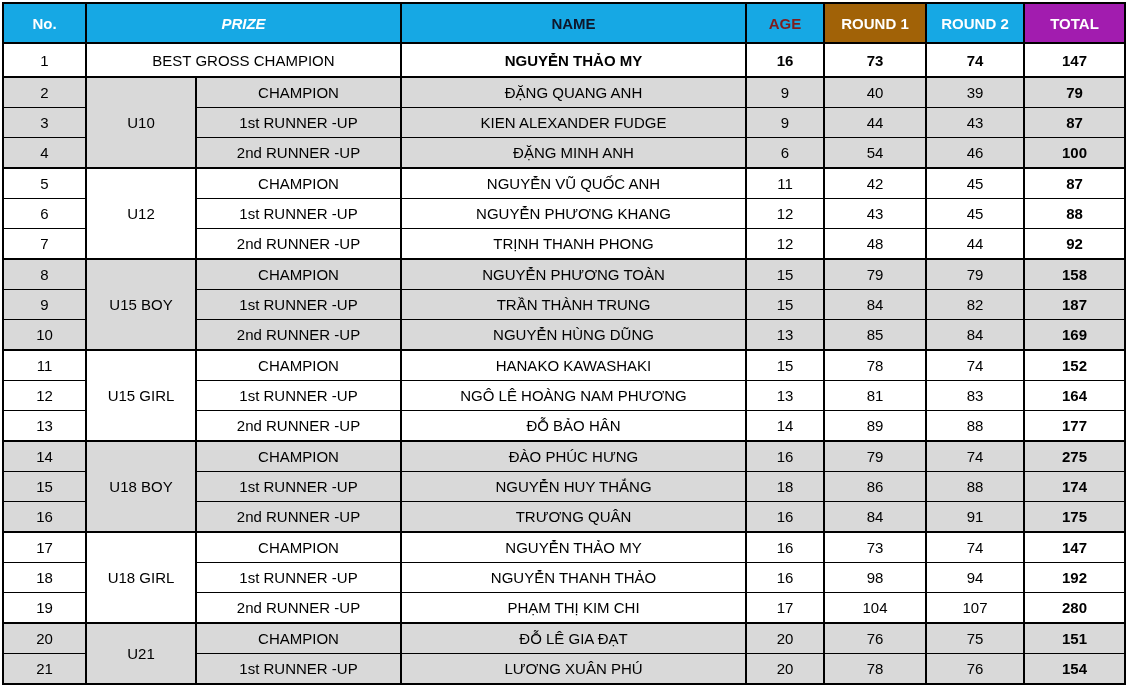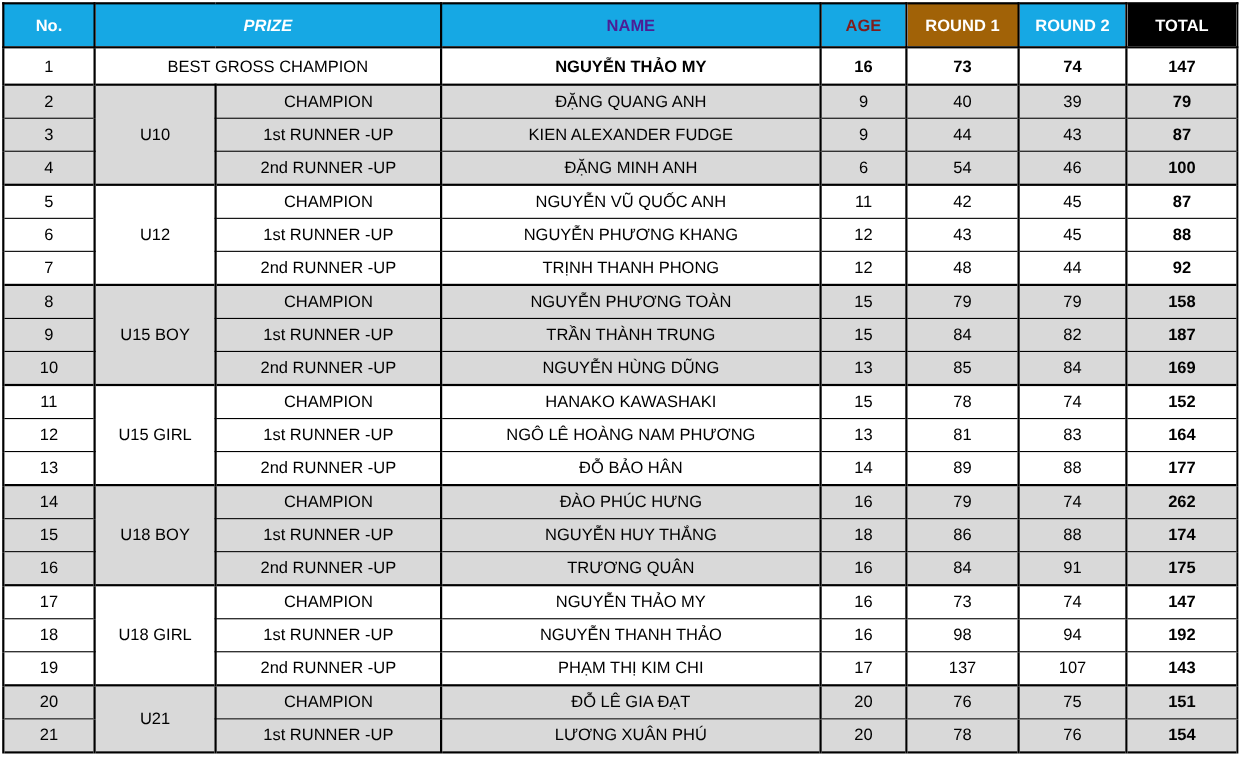--- a/index.html
+++ b/index.html
@@ -74,25 +74,25 @@
         <col class="w-name">
     <col class="w-age">
         <col class="w-r1">
         <col class="w-r2">
         <col class="w-total">
   </colgroup>
   <thead>
     <tr>
       <th style="background:#16a8e4;color:#fff;">No.</th>
       <th colspan="2" style="background:#16a8e4;color:#fff;font-style:italic;">PRIZE</th>
-      <th style="background:#16a8e4;color:#4c1d95;">NAME</th>
+      <th style="background:#16a8e4;color:#0f172a;">NAME</th>
       <th style="background:#16a8e4;color:#7f1d1d;">AGE</th>
       <th style="background:#a16207;color:#fff;">ROUND 1</th>
       <th style="background:#16a8e4;color:#fff;">ROUND 2</th>
-      <th style="background:#000000;color:#fff;">TOTAL</th>
+      <th style="background:#a21caf;color:#fff;">TOTAL</th>
     </tr>
   </thead>
   <tbody>
     <tr class="best">
       <td class="c-no">1</td>
       <td class="c-prize" colspan="2">BEST GROSS CHAMPION</td>
       <td class="c-name">NGUYỄN THẢO MY</td>
       <td class="c-age">16</td>
       <td class="c-r1">73</td>
       <td class="c-r2">74</td>
@@ -216,21 +216,21 @@
     </tr>
 
     <tr class="gray gstart">
       <td class="c-no">14</td>
       <td class="c-group" rowspan="3">U18 BOY</td>
       <td class="c-prize">CHAMPION</td>
       <td class="c-name">ĐÀO PHÚC HƯNG</td>
       <td class="c-age">16</td>
       <td class="c-r1">79</td>
       <td class="c-r2">74</td>
-      <td class="c-total">262</td>
+      <td class="c-total">275</td>
     </tr>
     <tr class="gray">
       <td class="c-no">15</td>
       <td class="c-prize">1st RUNNER -UP</td>
       <td class="c-name">NGUYỄN HUY THẮNG</td>
       <td class="c-age">18</td>
       <td class="c-r1">86</td>
       <td class="c-r2">88</td>
       <td class="c-total">174</td>
     </tr>
@@ -261,23 +261,23 @@
       <td class="c-age">16</td>
       <td class="c-r1">98</td>
       <td class="c-r2">94</td>
       <td class="c-total">192</td>
     </tr>
     <tr class="white">
       <td class="c-no">19</td>
       <td class="c-prize">2nd RUNNER -UP</td>
       <td class="c-name">PHẠM THỊ KIM CHI</td>
       <td class="c-age">17</td>
-      <td class="c-r1">137</td>
+      <td class="c-r1">104</td>
       <td class="c-r2">107</td>
-      <td class="c-total">143</td>
+      <td class="c-total">280</td>
     </tr>
 
     <tr class="gray gstart">
       <td class="c-no">20</td>
       <td class="c-group" rowspan="2">U21</td>
       <td class="c-prize">CHAMPION</td>
       <td class="c-name">ĐỖ LÊ GIA ĐẠT</td>
       <td class="c-age">20</td>
       <td class="c-r1">76</td>
       <td class="c-r2">75</td>

